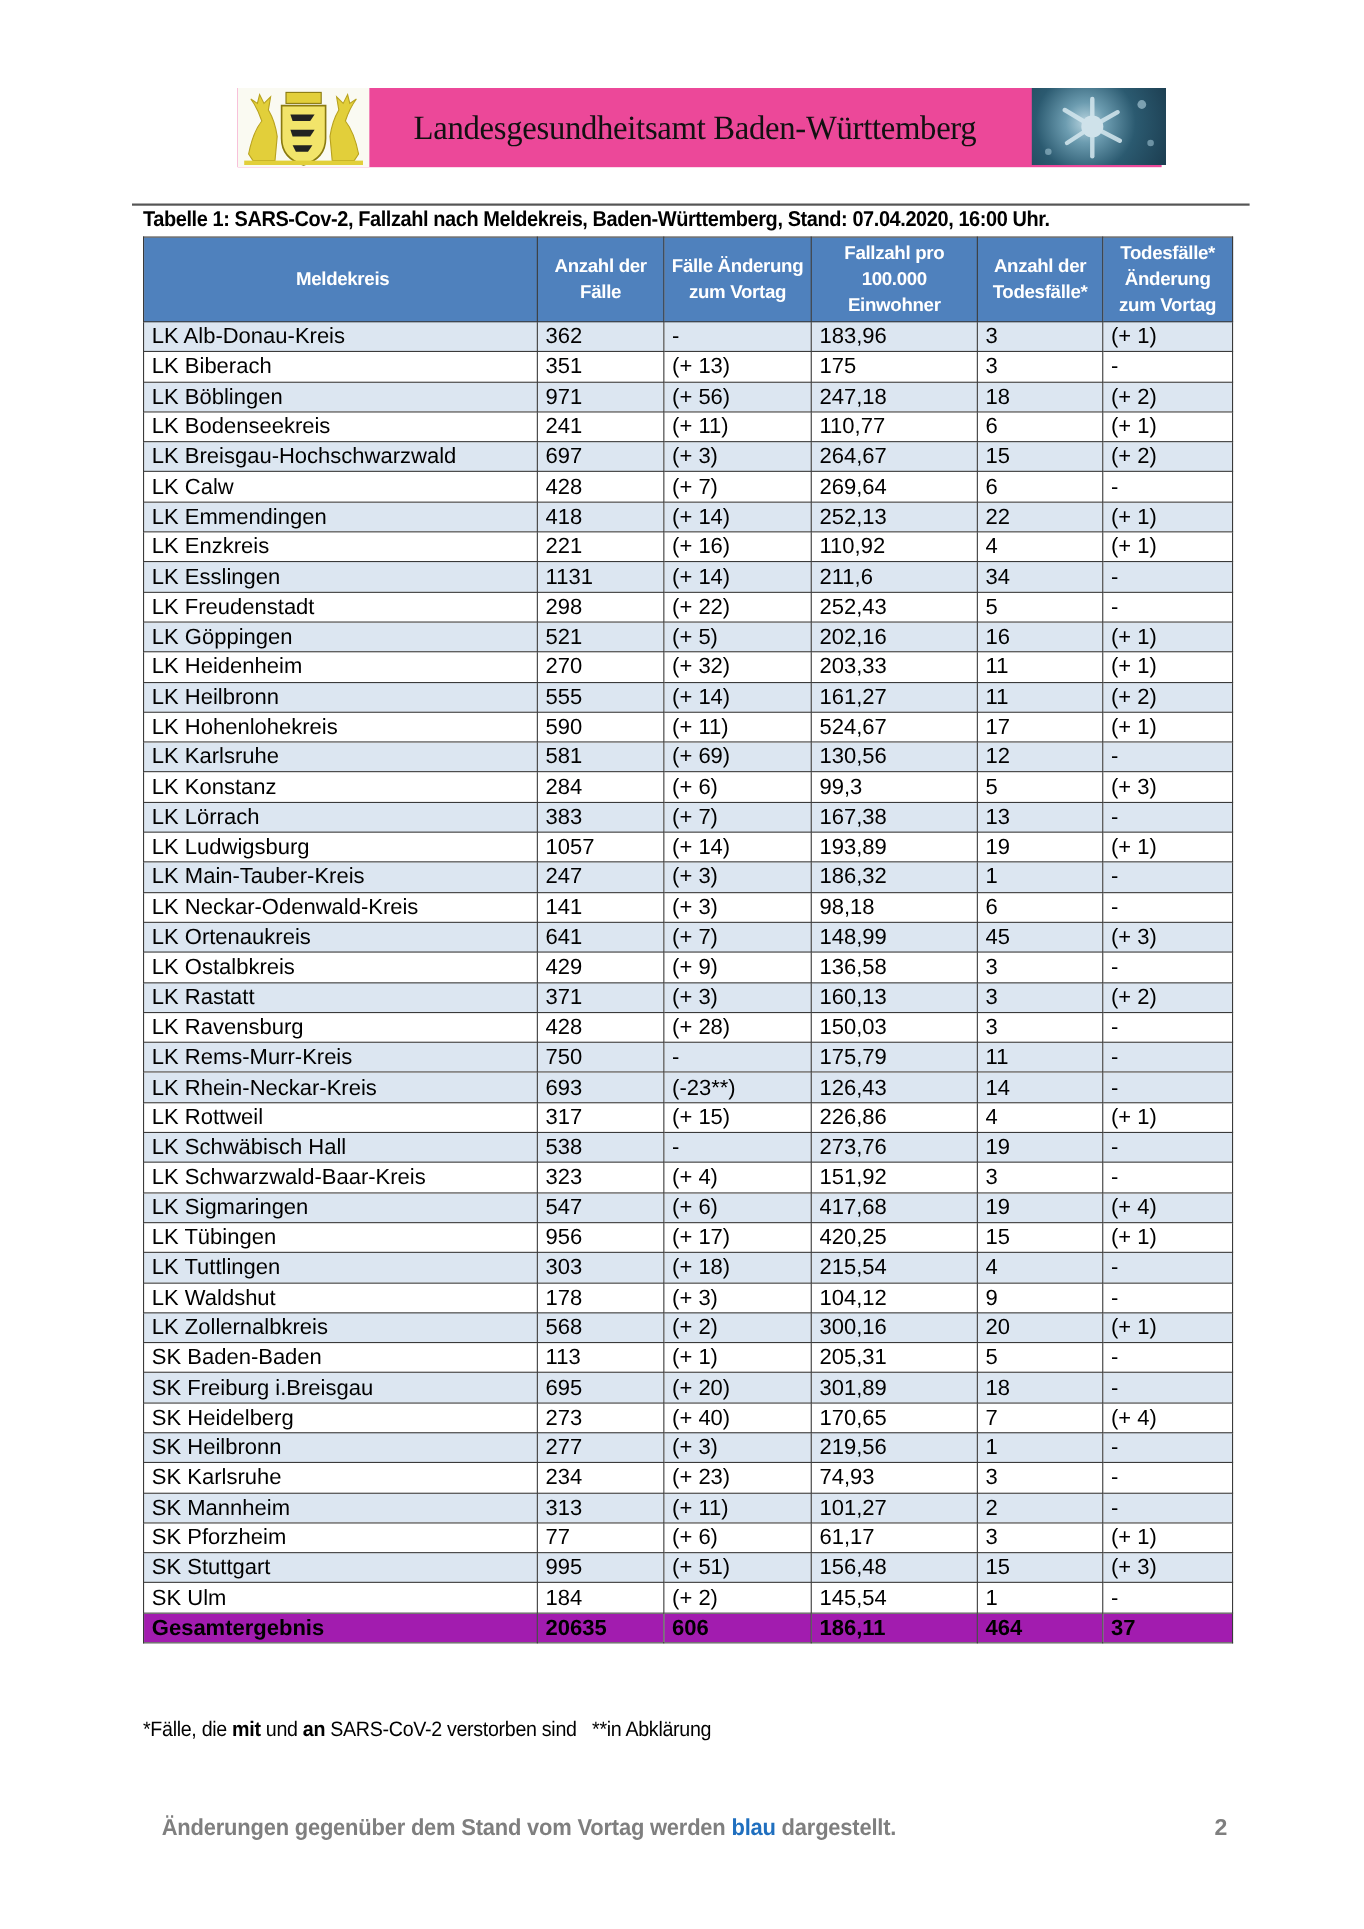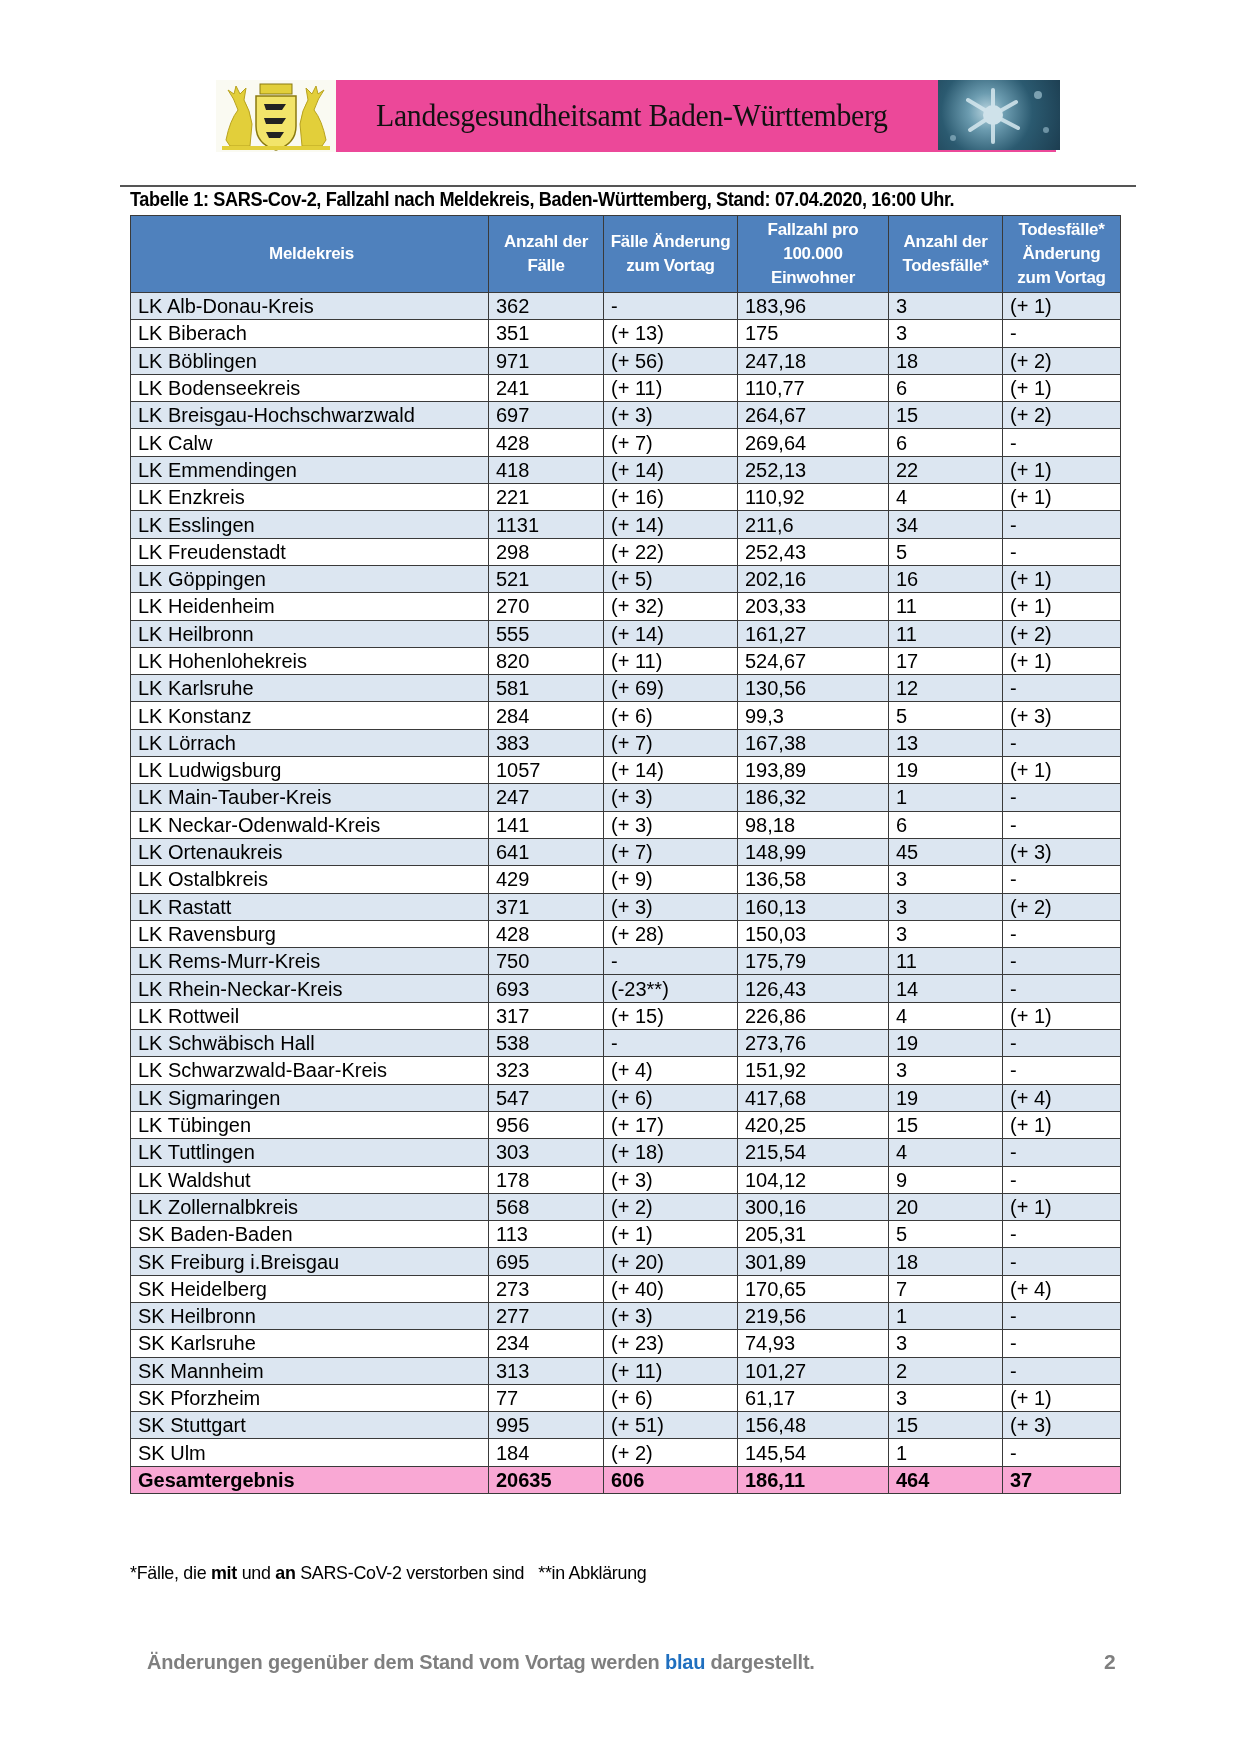--- a/index.html
+++ b/index.html
@@ -9,21 +9,21 @@
   .virus { position:absolute; left:722px; top:0; width:122px; height:70px; background:radial-gradient(circle at 40% 45%, #b8d4df 0%, #6c9cb0 22%, #2b5a70 55%, #1c3d50 100%); }
   .banner-title { position:absolute; left:160px; top:18px; font-family:"Liberation Serif", serif; font-size:31px; letter-spacing:-0.3px; color:#111; white-space:nowrap; transform:scaleX(0.96); transform-origin:left; }
   .rule { position:absolute; left:120px; top:185px; width:1016px; height:0; border-top:2px solid #555; }
   .table-title { position:absolute; left:130px; top:188px; font-size:19.5px; font-weight:bold; white-space:nowrap; letter-spacing:-0.4px; transform:scaleX(0.93); transform-origin:left; }
   table.data { position:absolute; left:130px; top:215px; width:990px; border-collapse:collapse; table-layout:fixed; }
   table.data th { background:#4f81bd; color:#fff; font-weight:bold; font-size:17px; line-height:24px; height:76px; border:1.5px solid #3a3a3a; padding:0 4px; text-align:center; vertical-align:middle; letter-spacing:-0.3px; }
   table.data th.first { text-align:center; padding-left:8px; }
   table.data td { font-size:20px; height:26.3px; line-height:24px; border:1.5px solid #3a3a3a; padding:0 0 0 7px; white-space:nowrap; overflow:hidden; }
   table.data tr.odd td { background:#dce6f1; }
   table.data tr.even td { background:#ffffff; }
-  table.data tr.total td { background:#f9a8d4; font-weight:bold; }
+  table.data tr.total td { background:#a21caf; font-weight:bold; }
   .footnote { position:absolute; left:130px; top:1562px; font-size:19px; white-space:nowrap; letter-spacing:-0.3px; transform:scaleX(0.94); transform-origin:left; }
   .footnote b { font-weight:bold; }
   .footer { position:absolute; left:147px; top:1650px; font-size:21px; font-weight:bold; color:#7f7f7f; white-space:nowrap; letter-spacing:-0.2px; transform:scaleX(0.95); transform-origin:left; }
   .footer .blue { color:#1f6fbf; }
   .page-num { position:absolute; left:1104px; top:1650px; font-size:21px; font-weight:bold; color:#7f7f7f; }
 </style>
 </head>
 <body>
 
 <div class="banner">
@@ -180,21 +180,21 @@
       <tr class="odd">
         <td>LK Heilbronn</td>
         <td>555</td>
         <td>(+ 14)</td>
         <td>161,27</td>
         <td>11</td>
         <td>(+ 2)</td>
       </tr>
       <tr class="even">
         <td>LK Hohenlohekreis</td>
-        <td>820</td>
+        <td>590</td>
         <td>(+ 11)</td>
         <td>524,67</td>
         <td>17</td>
         <td>(+ 1)</td>
       </tr>
       <tr class="odd">
         <td>LK Karlsruhe</td>
         <td>581</td>
         <td>(+ 69)</td>
         <td>130,56</td>

